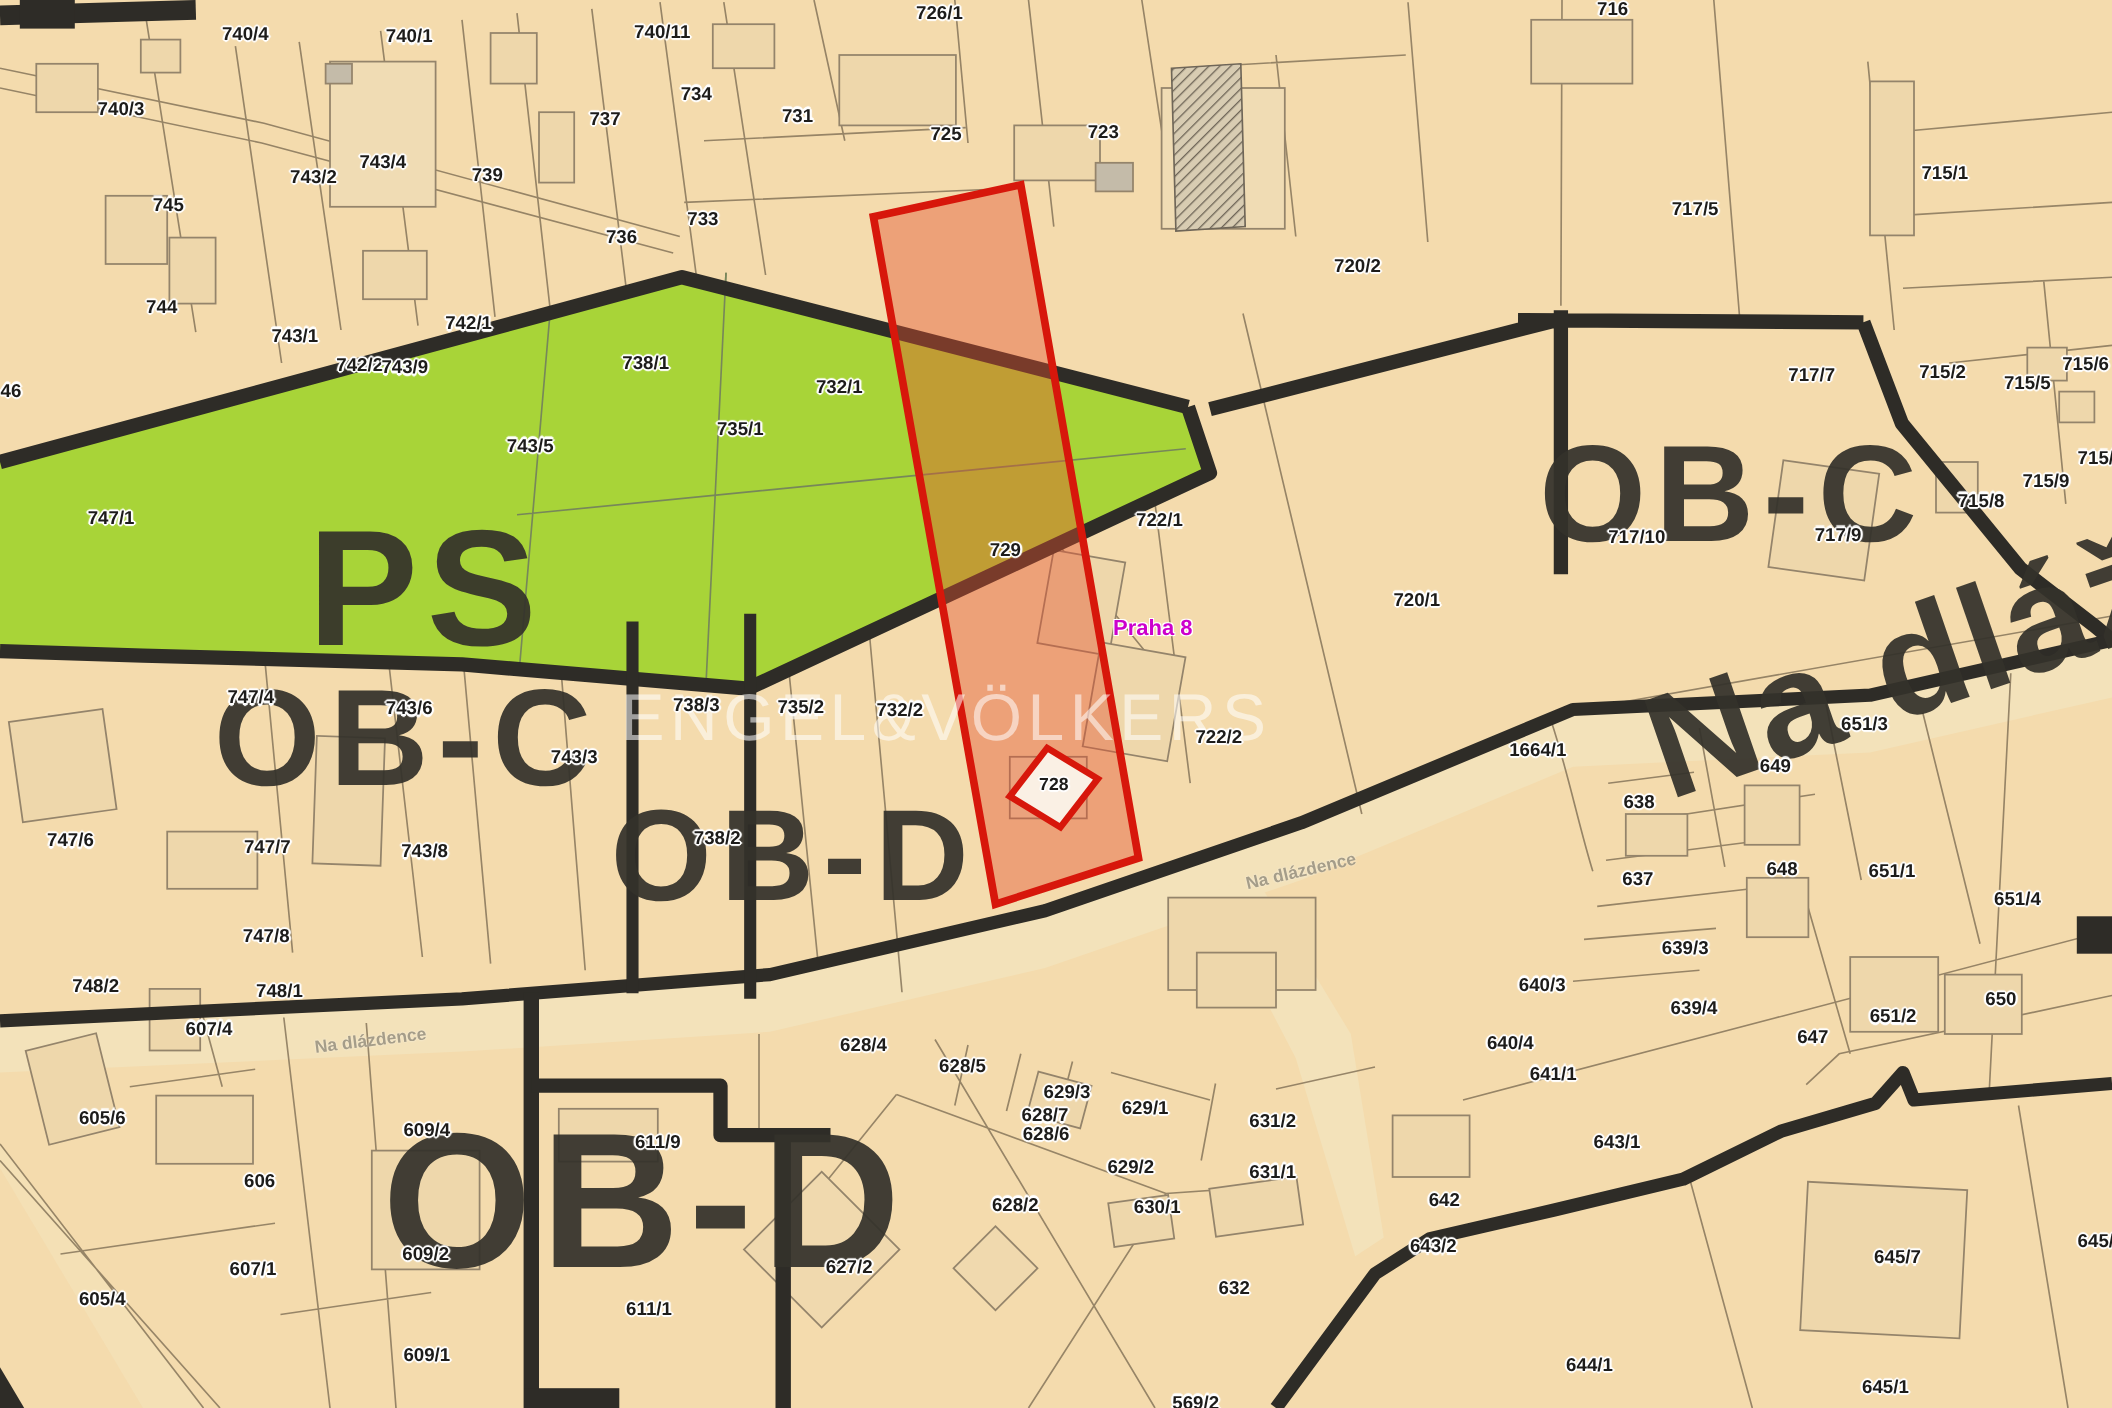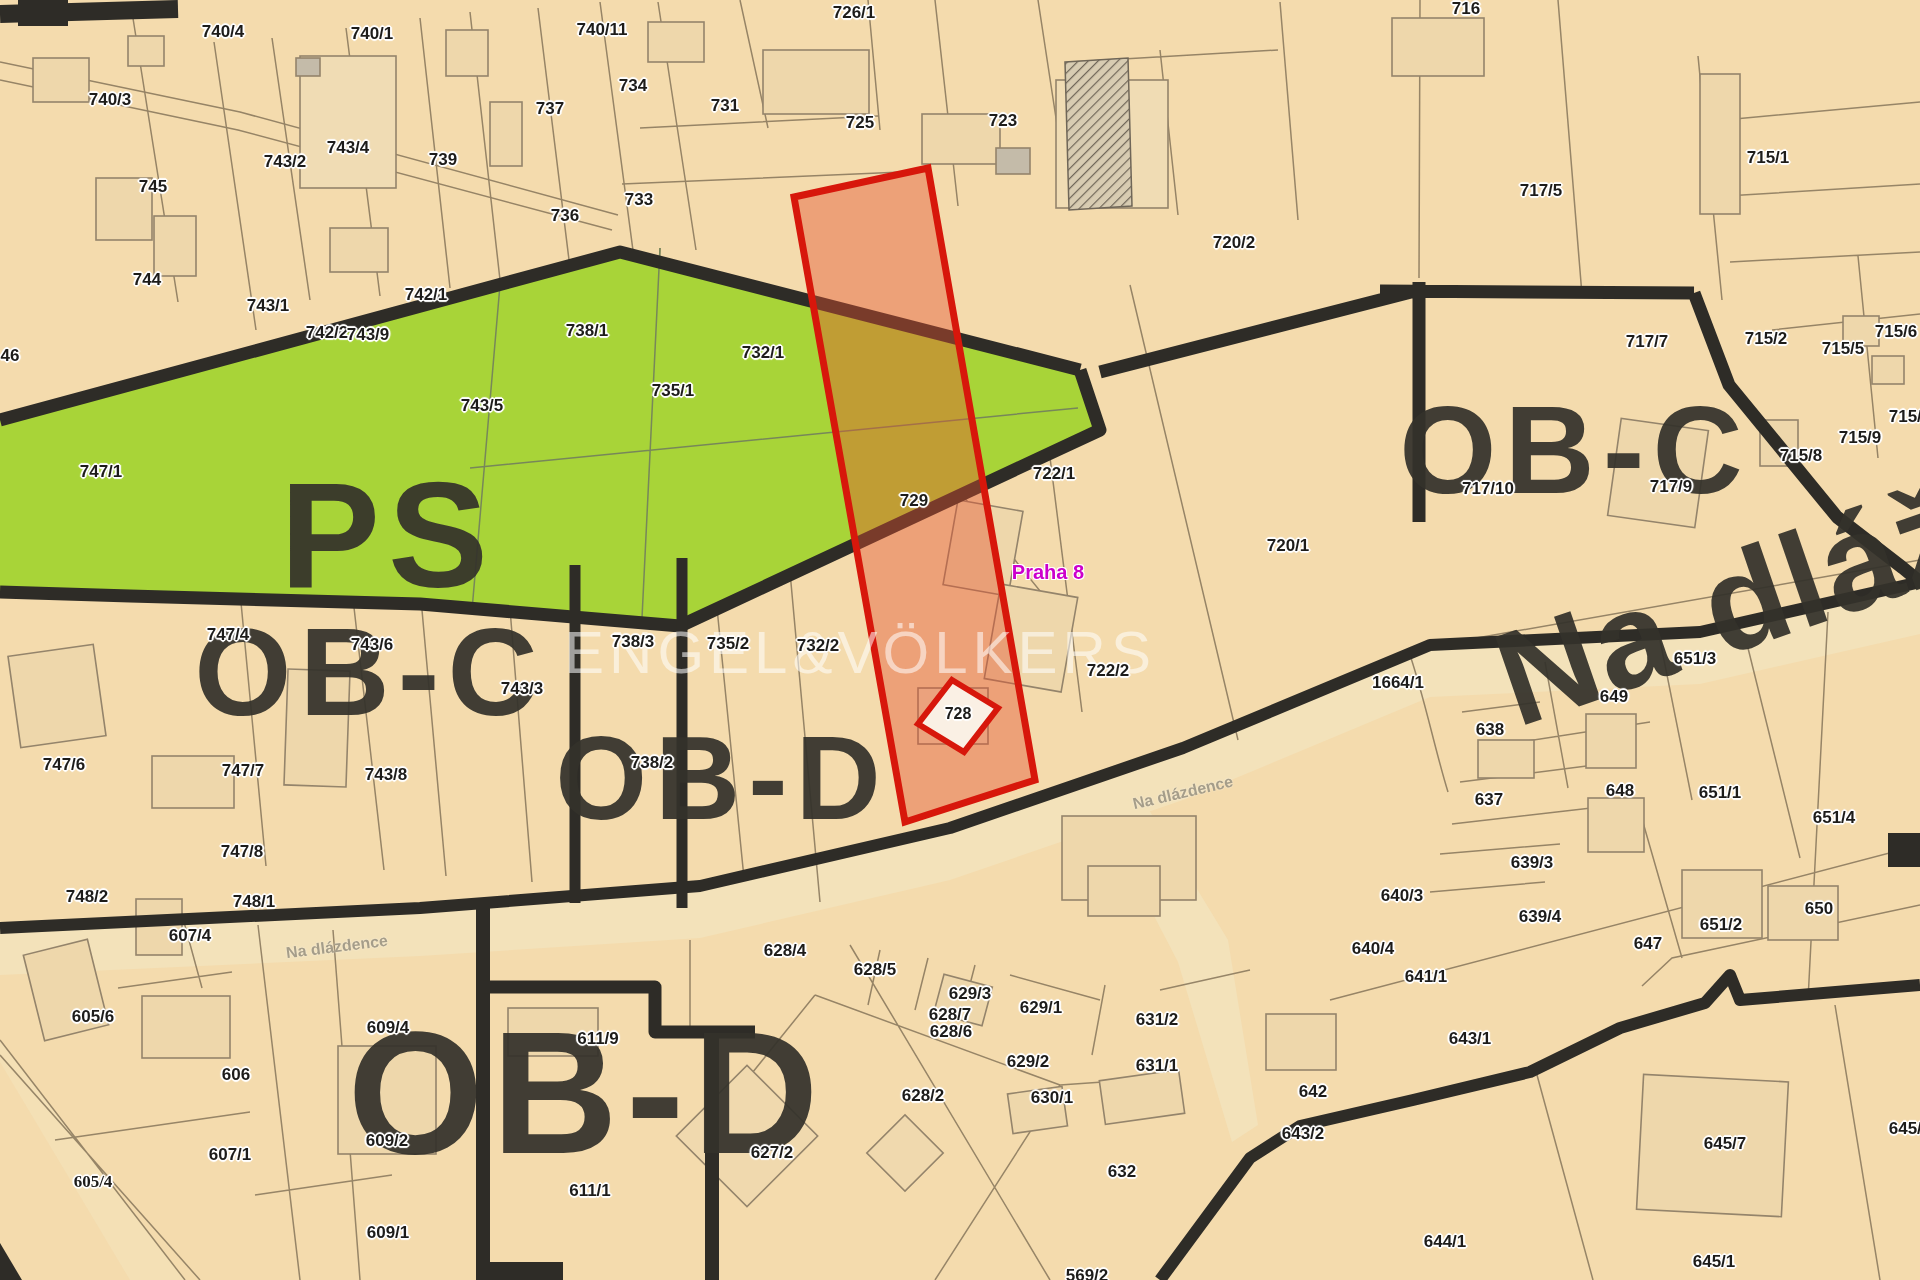--- a/index.html
+++ b/index.html
@@ -243,21 +243,21 @@
       <div class="lbl" style="left: 1402px; top: 895px;">640/3</div>
       <div class="lbl" style="left: 1721px; top: 924px;">651/2</div>
       <div class="lbl" style="left: 1819px; top: 908px;">650</div>
       <div class="lbl" style="left: 1648px; top: 943px;">647</div>
       <div class="lbl" style="left: 958px; top: 714px; font-size: 16px;">728</div>
       <div class="lbl" style="left: 190px; top: 935px; text-align: right;">607/4</div>
       <div class="lbl" style="left: 93px; top: 1016px;">605/6</div>
       <div class="lbl" style="left: 236px; top: 1074px;">606</div>
       <div class="lbl" style="left: 388px; top: 1027px;">609/4</div>
       <div class="lbl" style="left: 598px; top: 1038px;">611/9</div>
-      <div class="lbl" style="left: 93px; top: 1181px; font-family: Liberation Serif, serif;">605/4</div>
+      <div class="lbl" style="left: 93px; top: 1181px;">605/4</div>
       <div class="lbl" style="left: 230px; top: 1154px;">607/1</div>
       <div class="lbl" style="left: 387px; top: 1140px;">609/2</div>
       <div class="lbl" style="left: 590px; top: 1190px;">611/1</div>
       <div class="lbl" style="left: 388px; top: 1232px;">609/1</div>
       <div class="lbl" style="left: 785px; top: 950px;">628/4</div>
       <div class="lbl" style="left: 875px; top: 969px;">628/5</div>
       <div class="lbl" style="left: 943px; top: 1031px; padding-left: 16px;">628/6</div>
       <div class="lbl" style="left: 970px; top: 993px;">629/3</div>
       <div class="lbl" style="left: 950px; top: 1014px;">628/7</div>
       <div class="lbl" style="left: 1041px; top: 1007px;">629/1</div>
@@ -265,20 +265,20 @@
       <div class="lbl" style="left: 1028px; top: 1061px;">629/2</div>
       <div class="lbl" style="left: 1157px; top: 1065px;">631/1</div>
       <div class="lbl" style="left: 923px; top: 1095px;">628/2</div>
       <div class="lbl" style="left: 1052px; top: 1097px; text-align: right;">630/1</div>
       <div class="lbl" style="left: 772px; top: 1152px;">627/2</div>
       <div class="lbl" style="left: 1122px; top: 1171px;">632</div>
       <div class="lbl" style="left: 1087px; top: 1275px;">569/2</div>
       <div class="lbl" style="left: 1303px; top: 1133px;">643/2</div>
       <div class="lbl" style="left: 1313px; top: 1091px;">642</div>
       <div class="lbl" style="left: 1373px; top: 948px;">640/4</div>
-      <div class="lbl" style="left: 1412px; top: 976px; margin-left: 14px;">641/1</div>
+      <div class="lbl" style="left: 1412px; top: 976px;">641/1</div>
       <div class="lbl" style="left: 1470px; top: 1038px;">643/1</div>
       <div class="lbl" style="left: 1445px; top: 1241px;">644/1</div>
       <div class="lbl" style="left: 1725px; top: 1143px;">645/7</div>
       <div class="lbl" style="left: 1714px; top: 1261px;">645/1</div>
       <div class="lbl" style="left: 1910px; top: 1128px;">645/1</div>
     </div>
 </div>
 
 </body></html>

